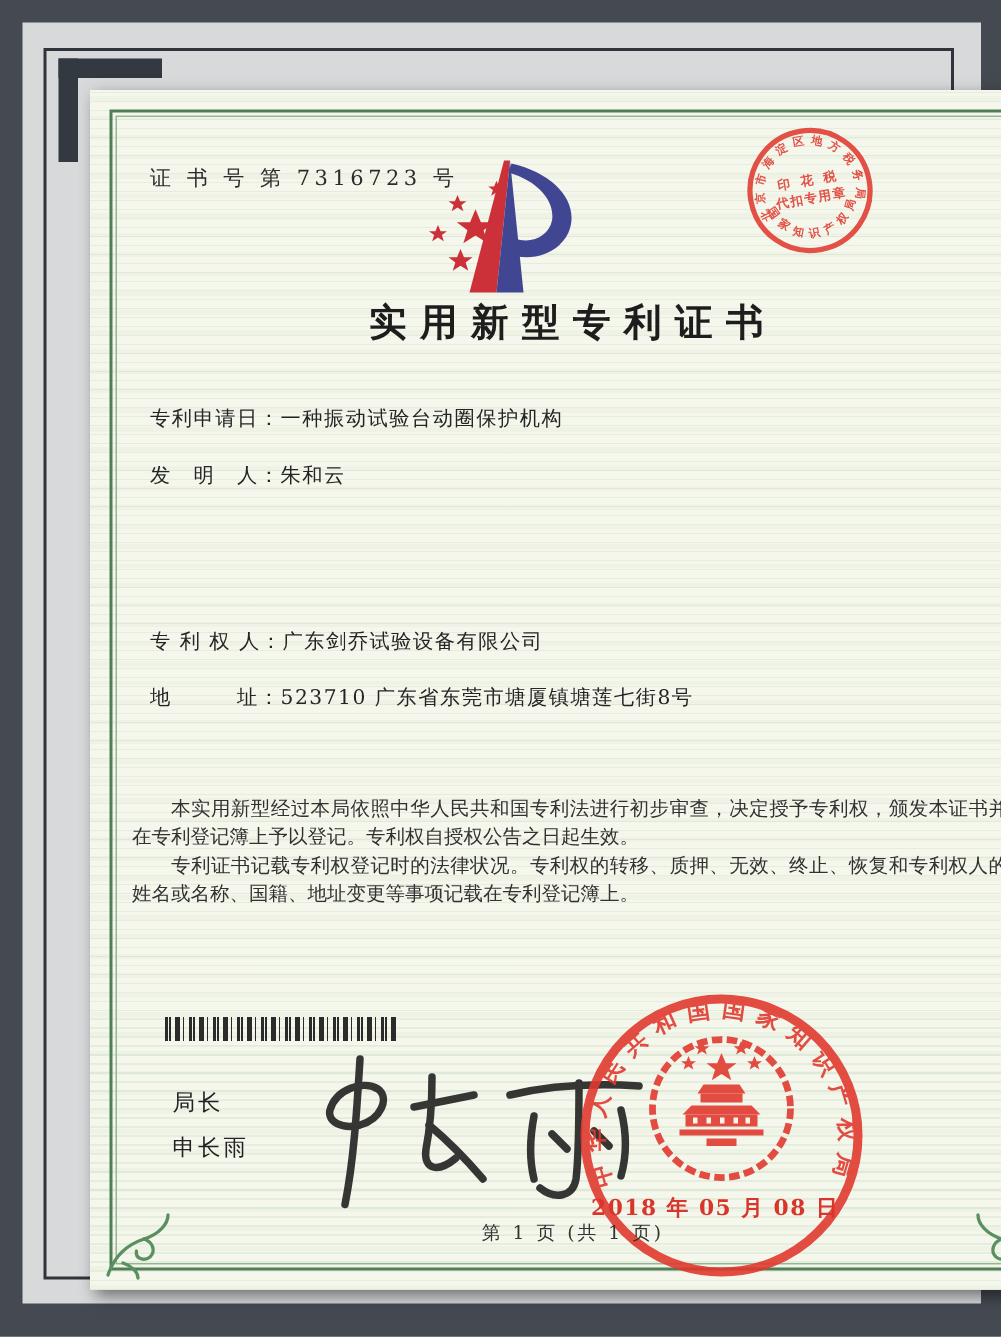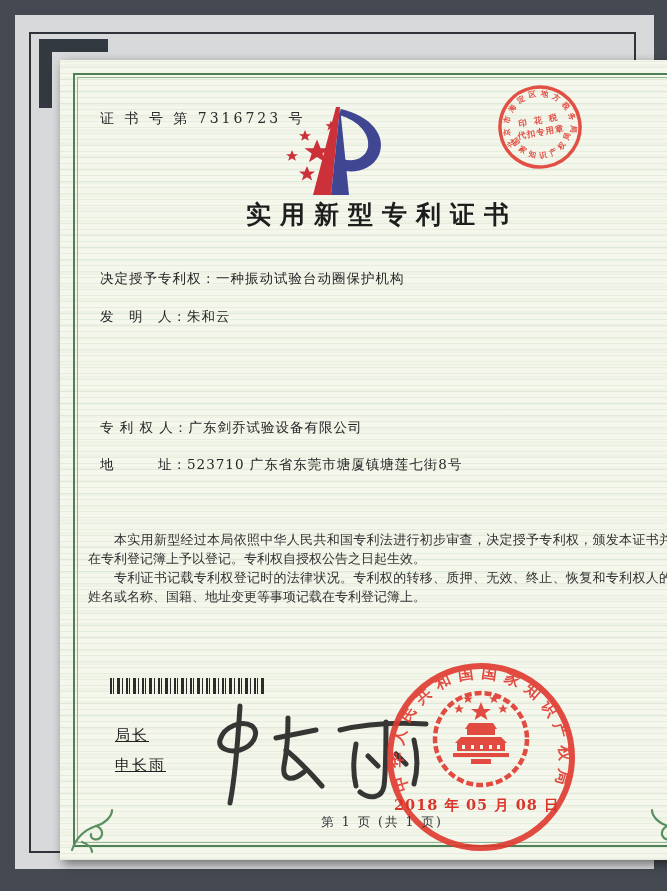--- a/index.html
+++ b/index.html
@@ -33,21 +33,21 @@
   .grant-no{position:absolute;left:312px;top:0;}
 
   .paras{position:absolute;left:28px;right:32px;top:470px;}
   .paras p{margin:0;font-size:13px;line-height:19px;text-indent:2em;text-align:justify;color:#313131;}
 
   .barcode{position:absolute;left:50px;top:618px;width:156px;height:16px;
     background:repeating-linear-gradient(90deg,#2b2b2b 0 2px,transparent 2px 3px,#2b2b2b 3px 4px,
       transparent 4px 7px,#2b2b2b 7px 10px,transparent 10px 12px,#2b2b2b 12px 13px,transparent 13px 16px);}
 
   .signer{position:absolute;left:55px;top:666px;font-size:15px;color:#222;letter-spacing:2px;}
-  .signer div{margin-bottom:11px;text-decoration:underline;}
+  .signer div{margin-bottom:11px;}
   .signature{position:absolute;left:130px;top:638px;}
 
   .office-seal{position:absolute;left:321px;top:597px;}
   .seal-date{position:absolute;left:334px;top:736px;font-size:14.5px;font-weight:bold;color:#d9352b;
     letter-spacing:1px;white-space:nowrap;}
 
   .footer{position:absolute;left:0;right:0;top:754px;text-align:center;font-size:12.5px;color:#333;letter-spacing:2px;}
 </style>
 </head>
 <body>
@@ -109,21 +109,21 @@
         <path d="M61,3 L65,3 L56,91 L38,91 Z"></path>
       </g>
       <g fill="#414693">
         <path d="M65,3 L74,91 L56,91 Z"></path>
         <path d="M66,5 C96,12 112,32 104,51 C97,66 79,70 66,66 L68,55 C80,59 91,53 93,43 C95,31 85,17 64,11 Z"></path>
       </g>
     </svg>
 
     <div class="title">实用新型专利证书</div>
 
-    <div class="field f1"><span>决定授予专利权：</span><span>一种振动试验台动圈保护机构</span></div>
+    <div class="field f1"><span>专利申请日：</span><span>一种振动试验台动圈保护机构</span></div>
     <div class="field f2"><span>发　明　人：</span><span>朱和云</span></div>
     <div class="field f5"><span>专 利 权 人：</span><span>广东剑乔试验设备有限公司</span></div>
     <div class="field f6"><span>地　　　址：</span><span>523710 广东省东莞市塘厦镇塘莲七街8号</span></div>
 
     <div class="paras">
       <p>本实用新型经过本局依照中华人民共和国专利法进行初步审查，决定授予专利权，颁发本证书并在专利登记簿上予以登记。专利权自授权公告之日起生效。</p>
       <p>专利证书记载专利权登记时的法律状况。专利权的转移、质押、无效、终止、恢复和专利权人的姓名或名称、国籍、地址变更等事项记载在专利登记簿上。</p>
     </div>
 
     <div class="barcode"></div>

